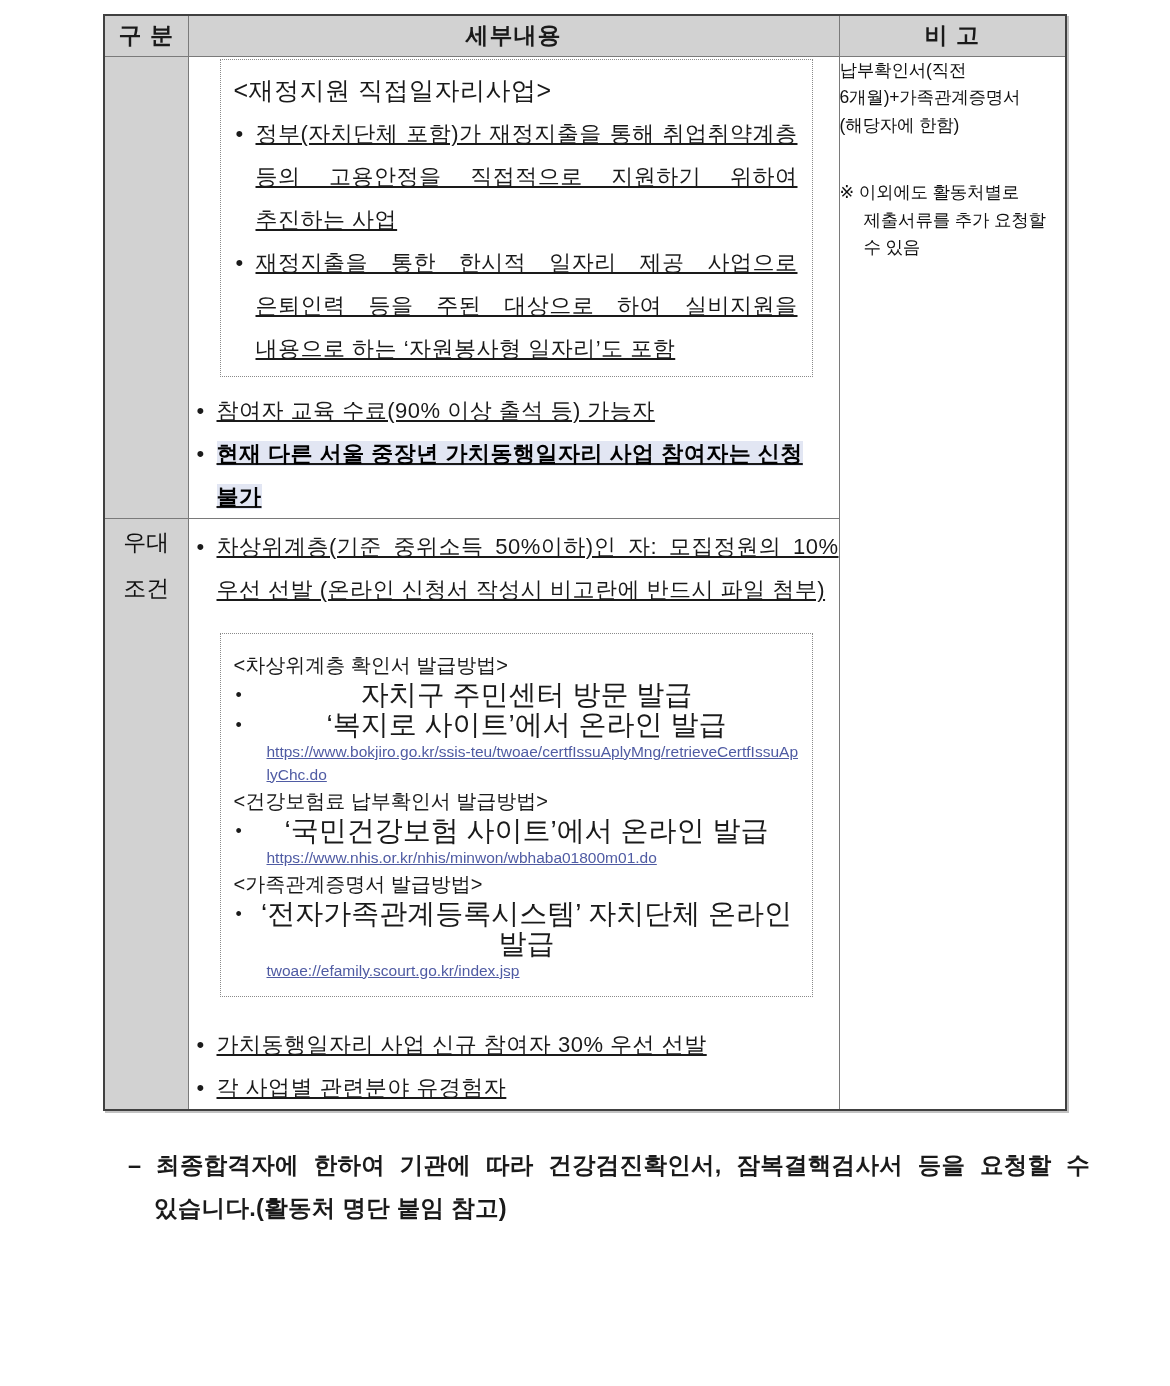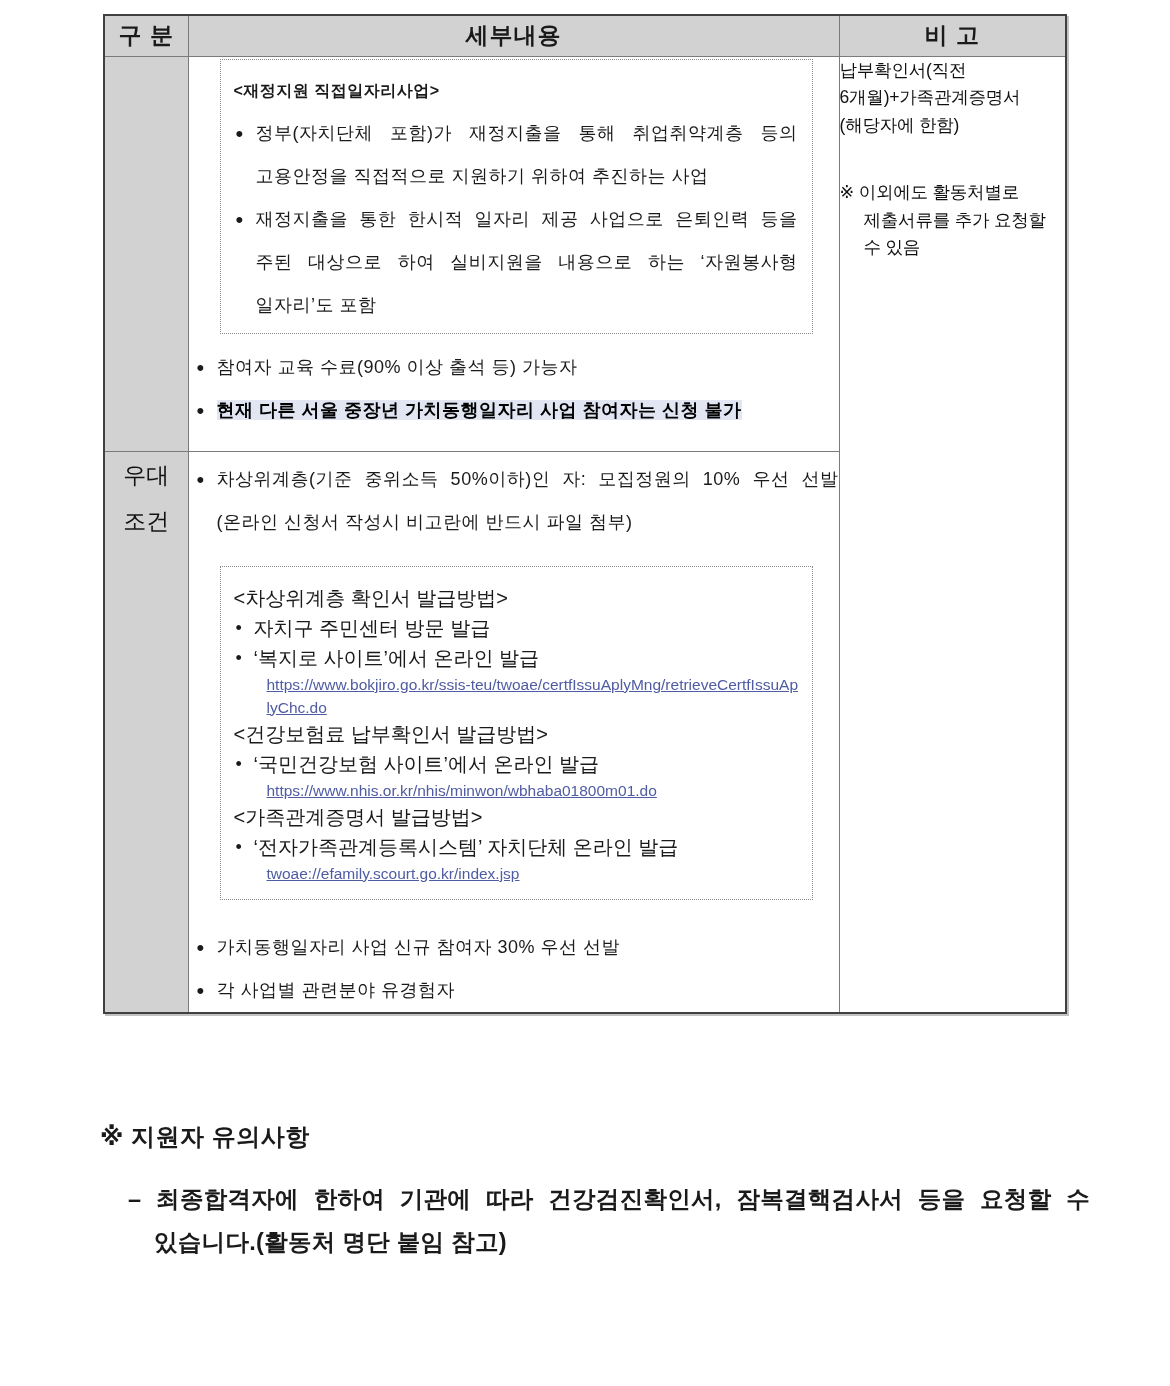--- a/index.html
+++ b/index.html
@@ -50,26 +50,27 @@
   .content-cell { padding: 10px 10px 10px 13px; background: #fff; }
 
   
   .dotted-box {
     border: 1px dotted #8a8a8a;
     margin-left: 31px;
     width: 593px;
   }
   .box1 { margin-top: 2px; padding: 9px 14px 6px 13px; }
   .box1 .box-title {
-    font-size: 16px; font-weight: 700; line-height: 43px;
+    font-size: 25px; font-weight: 400; line-height: 43px;
     letter-spacing: .5px;
   }
   .kr-body {
-    font-size: 18px; line-height: 43px; letter-spacing: .5px;
+    font-size: 22px; line-height: 43px; letter-spacing: .5px;
     word-break: keep-all;
+    text-decoration: underline;
   }
   .just { text-align: justify; }
 
   .bullet-item { position: relative; padding-left: 22px; }
   .bullet-item::before {
     content: "\2022";
     position: absolute; left: 2px; top: 0;
     font-size: 22px;
   }
   .outer-bullets { margin-top: 12px; margin-left: 6px; }
@@ -78,22 +79,23 @@
     background: #e2e6f3;
     color: #000;
   }
 
   
   .row2-bullet1 { margin-top: 6px; margin-left: 6px; }
 
   .box2 { margin-top: 22px; padding: 16px 12px 14px 13px; }
   .box2 .sec-title { font-size: 20px; font-weight: 400; line-height: 30px; word-break: keep-all; }
   .box2 .sec-bullet {
-    font-size: 20px; line-height: 30px; position: relative; padding-left: 20px;
+    font-size: 28px; line-height: 30px; position: relative; padding-left: 20px;
     word-break: keep-all;
+    text-align: center;
   }
   .box2 .sec-bullet::before {
     content: "\2022"; position: absolute; left: 2px; top: 0; font-size: 18px;
   }
   .box2 .sec-url {
     display: block;
     margin-left: 33px;
     font-size: 15.5px; line-height: 23px;
     color: #4f5ba3;
     word-break: break-all;
@@ -195,17 +197,16 @@
         <div class="kr-body bullet-item">가치동행일자리 사업 신규 참여자 30% 우선 선발</div>
         <div class="kr-body bullet-item">각 사업별 관련분야 유경험자</div>
       </div>
 
     </td>
   </tr>
 </tbody>
   </table>
 
 <div class="notes">
-  <div class="notes-title">※ 지원자 유의사항</div>
   <div class="notes-list">
     <div class="notes-item">최종합격자에 한하여 기관에 따라 건강검진확인서, 잠복결핵검사서 등을 요청할 수 있습니다.(활동처 명단 붙임 참고)</div>
   </div>
 </div>
 
 </body></html>

